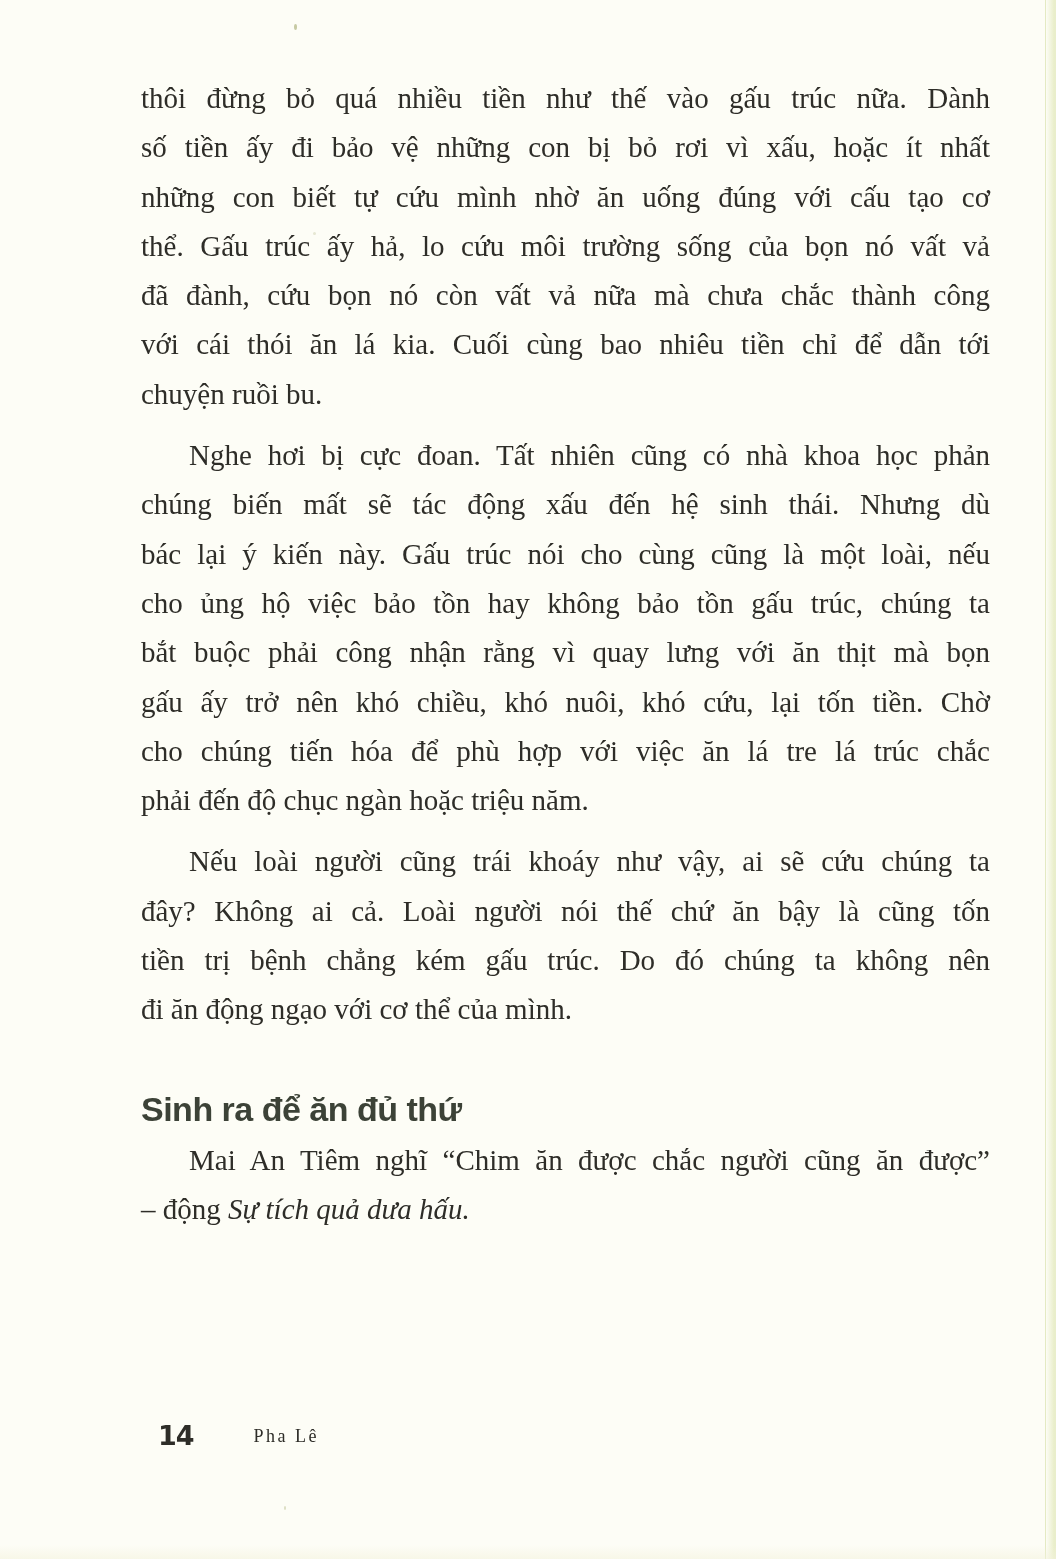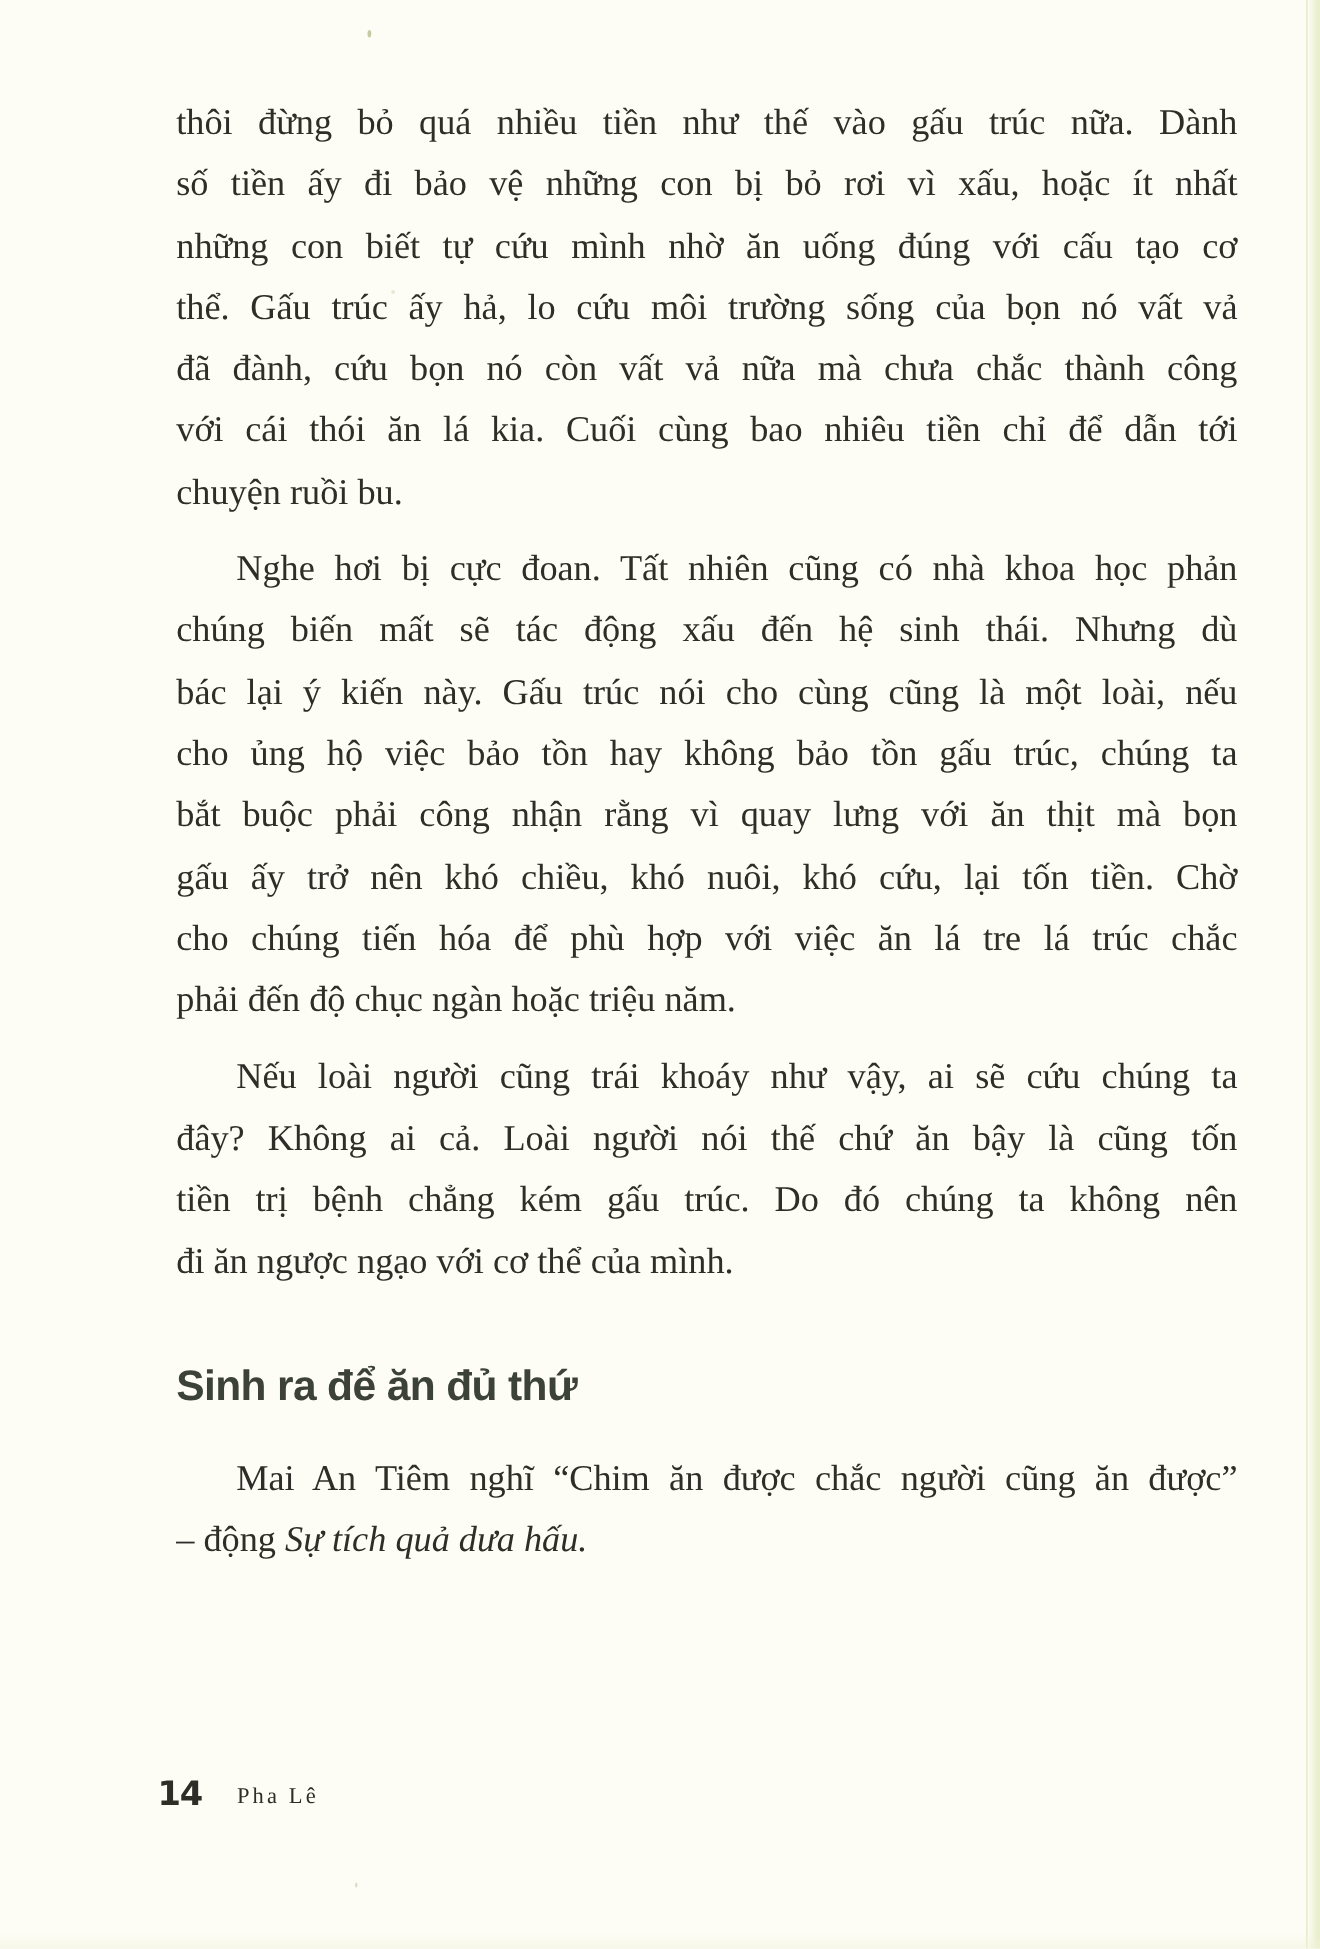--- a/index.html
+++ b/index.html
@@ -47,36 +47,37 @@
     font-size: 29px;
     line-height: 49.3px;
     text-align: justify;
     text-align-last: justify;
   }
   .line.end { text-align-last: left; }
   .line.indent { text-indent: 48px; }
   .line i { font-style: italic; }
 
   .heading {
-    margin: 50px 0 26px 0;
+    margin: 50px 0 3px 0;
     font-family: "Liberation Sans", "DejaVu Sans", sans-serif;
     font-weight: bold;
     font-size: 34px;
     line-height: 48px;
     letter-spacing: -0.5px;
     color: var(--heading-ink, #3c4237);
   }
 
   .footer {
     position: absolute;
-    left: 126px;
+    left: 158px;
     top: 1421px;
     display: flex;
     align-items: flex-end;
     line-height: 30px;
+    gap: 32px;
   }
   .pagenum {
     font-family: "DejaVu Sans", "Liberation Sans", sans-serif;
     font-weight: bold;
     font-size: 27px;
     letter-spacing: -1px;
     color: var(--ink, #2e2d28);
   }
   .author {
     margin-left: 28px;
@@ -117,21 +118,21 @@
       <p class="line">bắt buộc phải công nhận rằng vì quay lưng với ăn thịt mà bọn</p>
       <p class="line">gấu ấy trở nên khó chiều, khó nuôi, khó cứu, lại tốn tiền. Chờ</p>
       <p class="line">cho chúng tiến hóa để phù hợp với việc ăn lá tre lá trúc chắc</p>
       <p class="line end">phải đến độ chục ngàn hoặc triệu năm.</p>
     </div>
 
     <div class="para">
       <p class="line indent">Nếu loài người cũng trái khoáy như vậy, ai sẽ cứu chúng ta</p>
       <p class="line">đây? Không ai cả. Loài người nói thế chứ ăn bậy là cũng tốn</p>
       <p class="line">tiền trị bệnh chẳng kém gấu trúc. Do đó chúng ta không nên</p>
-      <p class="line end">đi ăn ngược ngạo với cơ thể của mình.</p>
+      <p class="line end">đi ăn động ngạo với cơ thể của mình.</p>
     </div>
 
     <h2 class="heading">Sinh ra để ăn đủ thứ</h2>
 
     <div class="para">
       <p class="line indent">Mai An Tiêm nghĩ “Chim ăn được chắc người cũng ăn được”</p>
       <p class="line end"><span>– động </span><i>Sự tích quả dưa hấu.</i></p>
     </div>
 
     <div class="para">

